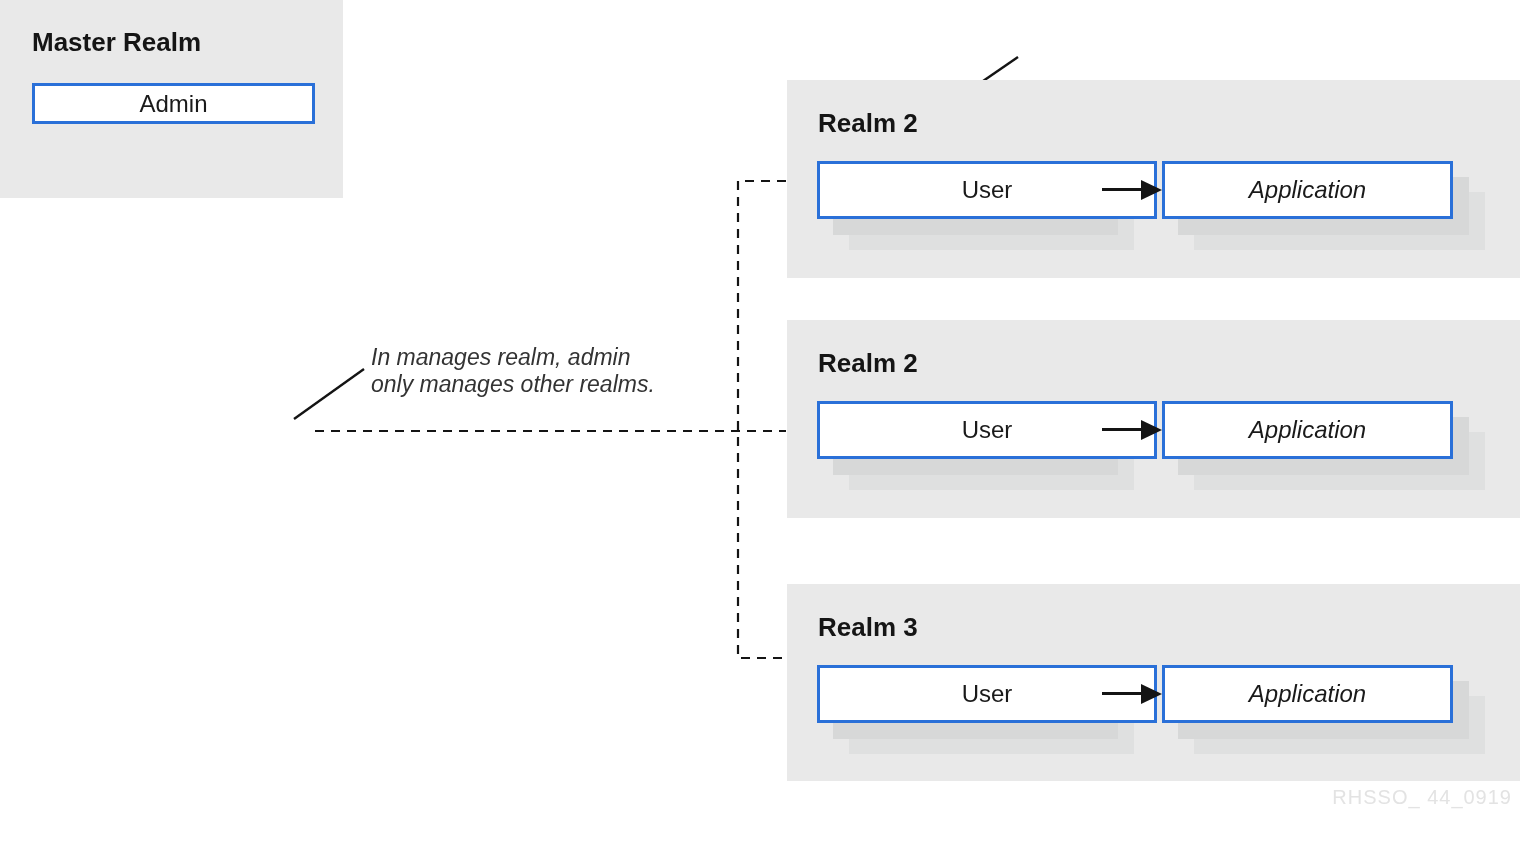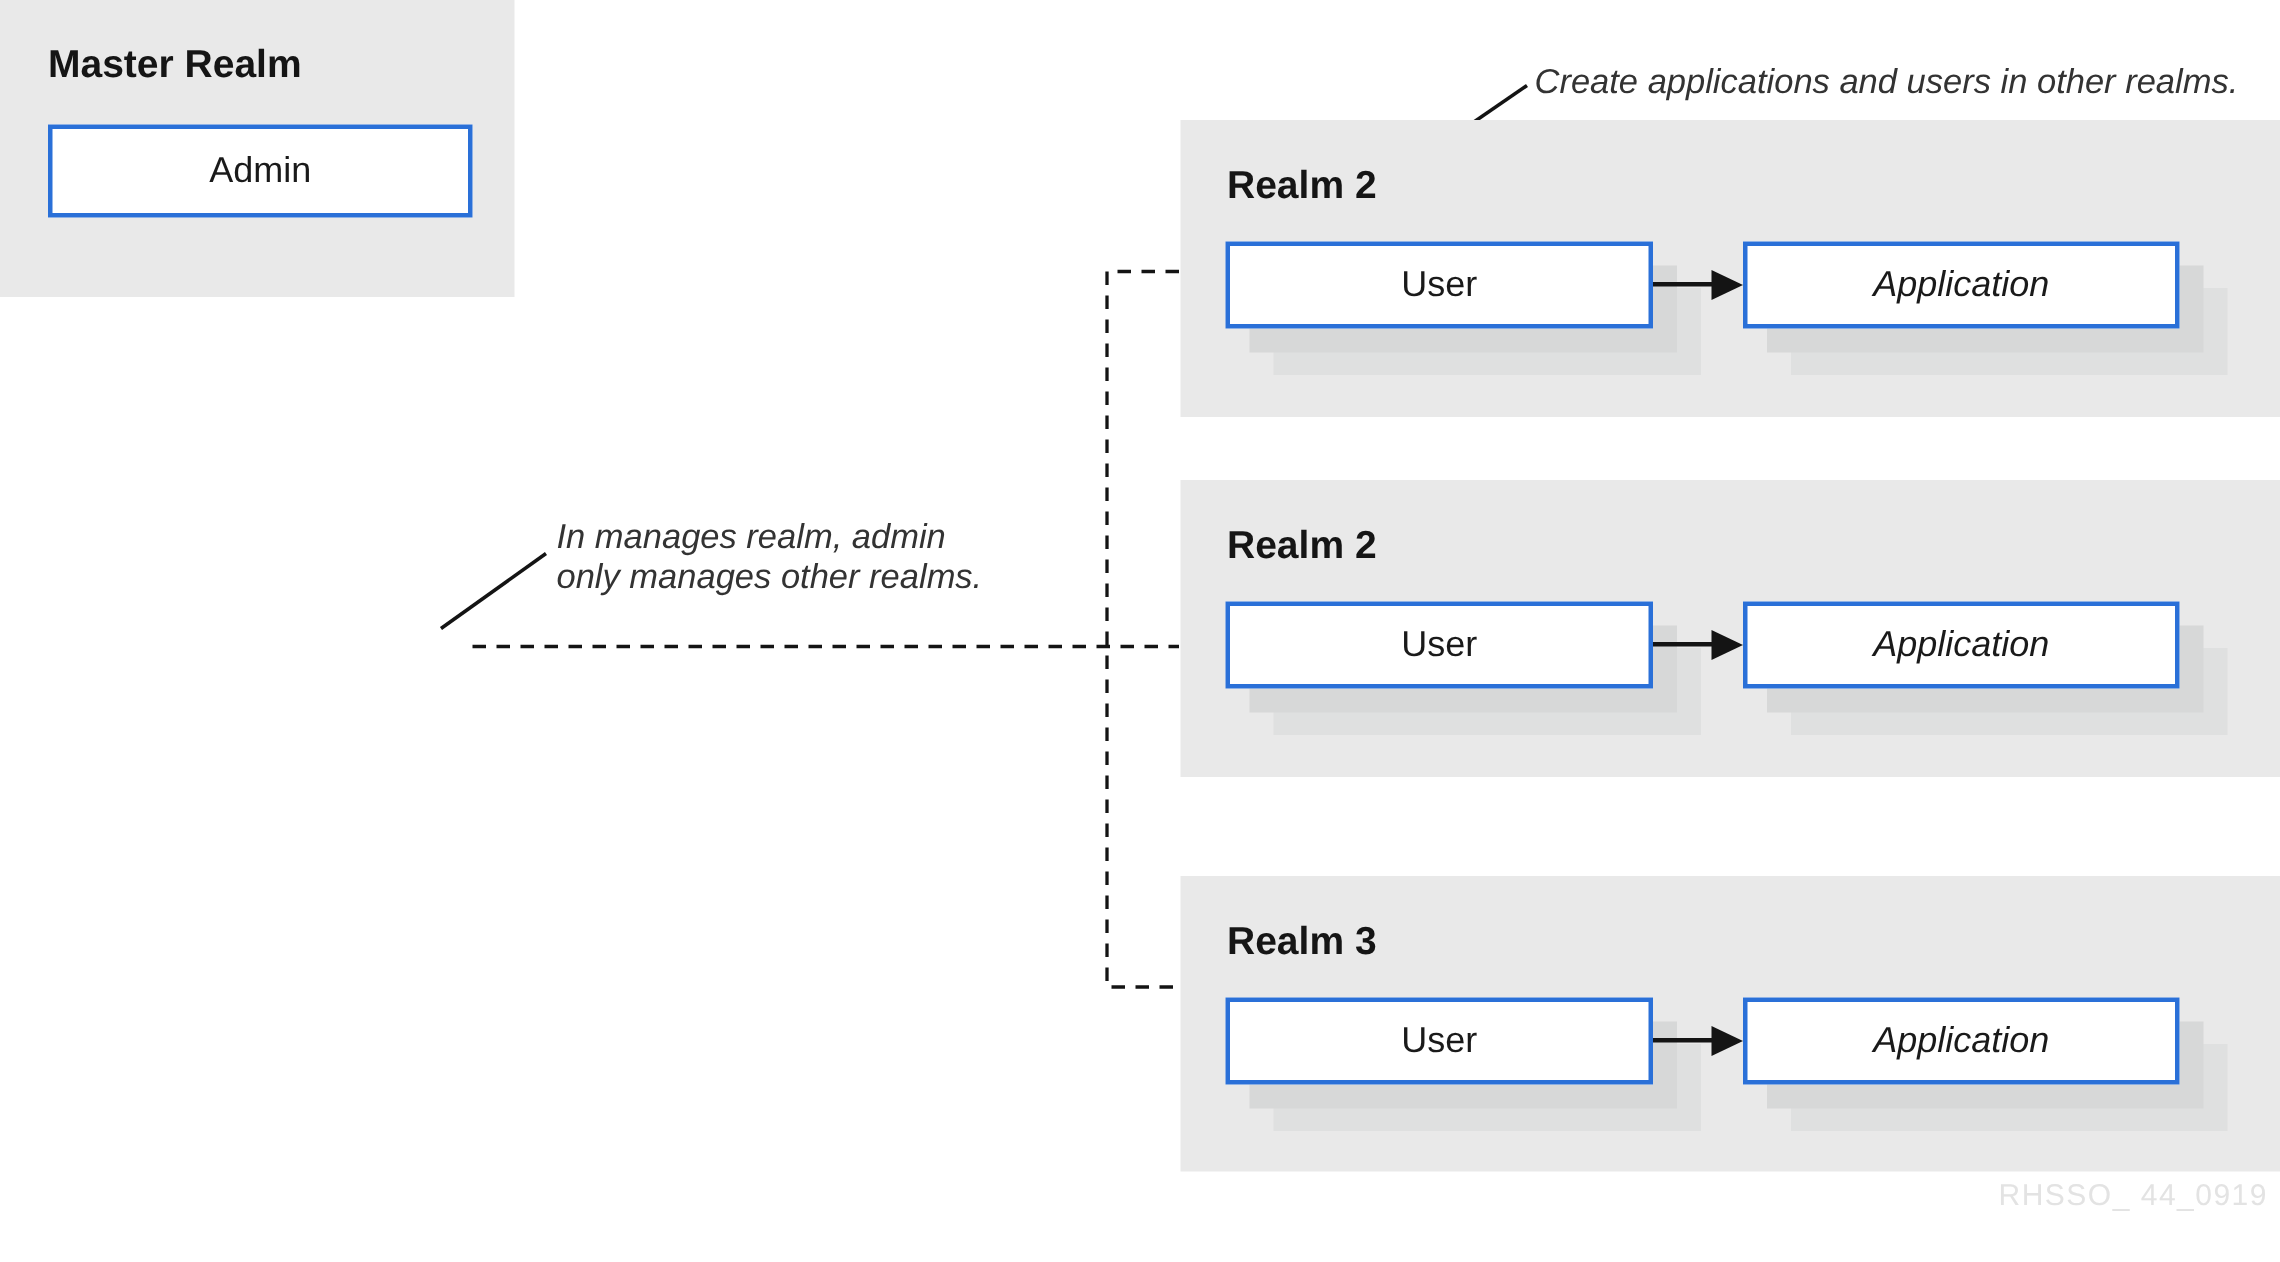--- a/index.html
+++ b/index.html
@@ -81,30 +81,30 @@
     position: absolute;
     font-size: 20px;
     letter-spacing: 1px;
     color: var(--watermark-color);
     white-space: nowrap;
   }
 
   
   #master-panel { left: 0; top: 320; width: 343px; height: 198px; padding-left: 36px; }
   #master-title { left: 32px; top: 29px; }
-  #admin-box    { left: 32px; top: 83px; width: 283px; height: 62px; }
+  #admin-box    { left: 32px; top: 83px; width: 283px; height: 41px; }
 
   .realm-panel  { left: 787px; width: 733px; height: 198px; }
   #realm1-panel { top: 80px; }
   #realm2-panel { top: 320px; }
   #realm3-panel { top: 584px; height: 197px; }
 
   .realm-title { left: 31px; top: 30px; }
 
-  .user-box { left: 30px;  top: 81px; width: 285px; height: 58px; }
+  .user-box { left: 30px;  top: 81px; width: 340px; height: 58px; }
   .app-box  { left: 375px; top: 81px; width: 291px; height: 58px; font-style: italic; }
 
   .user-shadow-near { left: 46px;  top: 97px;  width: 285px; height: 58px; }
   .user-shadow-far  { left: 62px;  top: 112px; width: 285px; height: 58px; }
   .app-shadow-near  { left: 391px; top: 97px;  width: 291px; height: 58px; }
   .app-shadow-far   { left: 407px; top: 112px; width: 291px; height: 58px; }
 
   .realm-arrow-line { left: 315px; top: 108px; width: 40px; }
   .realm-arrow-head { left: 354px; top: 100px; }
 
@@ -172,23 +172,20 @@
     </div>
     <div class="shadow far app-shadow-far"></div>
     <div class="shadow near app-shadow-near"></div>
     <div class="node app-box">
       <span>Application</span>
     </div>
     <div class="arrow-line realm-arrow-line"></div>
     <div class="arrow-head realm-arrow-head"></div>
   </div>
 
-  <div class="annotation" id="annotation-top">
-    <span>Create applications and users in other realms.</span>
-  </div>
   <div class="annotation" id="annotation-master">
     <span>In manages realm, admin</span>
     <span>only manages other realms.</span>
   </div>
 
   <div class="watermark" id="watermark">RHSSO_ 44_0919</div>
 
 </div>
 
 </body></html>

